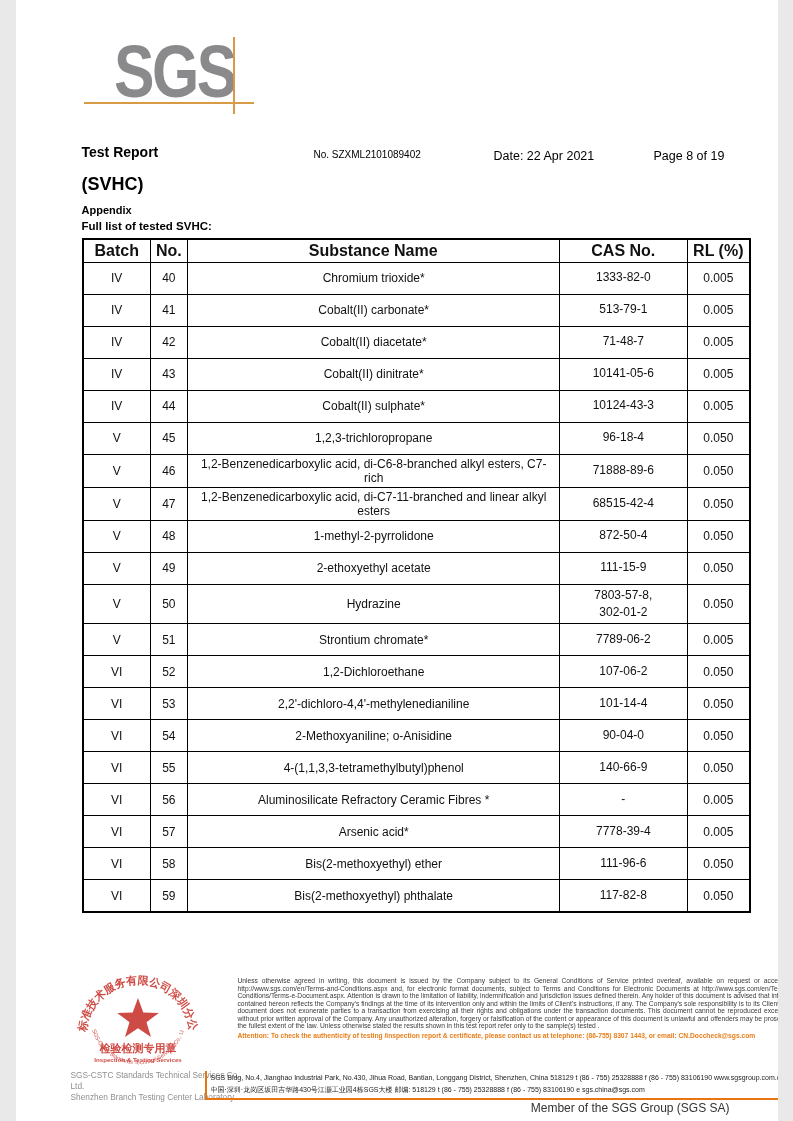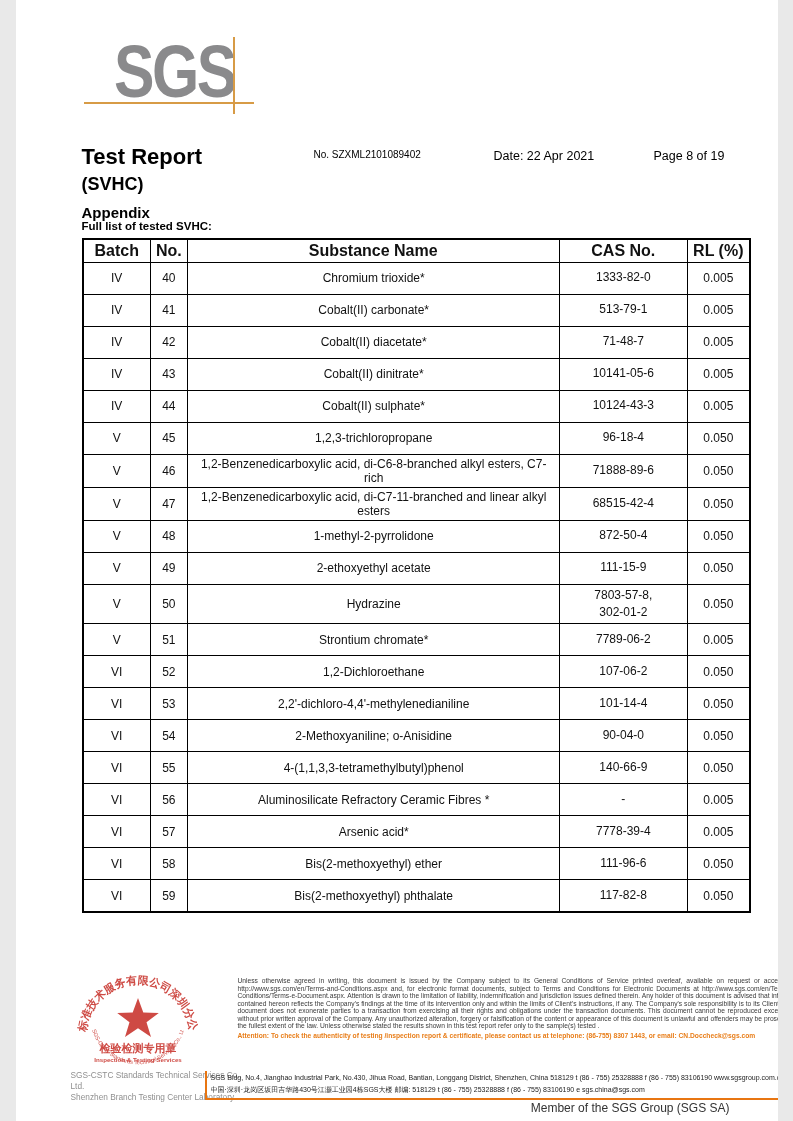--- a/index.html
+++ b/index.html
@@ -13,26 +13,26 @@
   .logo-text {
     position:absolute; left:98px; top:40px;
     font-size:74px; font-weight:bold; color:#8a8a8c;
     line-height:0.86; letter-spacing:-3px;
     transform:scaleX(0.82); transform-origin:left top;
   }
   .logo-hline { position:absolute; left:68px; top:102px; width:170px; height:2px; background:#d79b46; }
   .logo-vline { position:absolute; left:217px; top:37px; width:2px; height:77px; background:#d79b46; }
 
   
-  .rpt-title    { position:absolute; left:66px; top:144px; font-size:22px; font-weight:bold; }
+  .rpt-title    { position:absolute; left:66px; top:144px; font-size:14px; font-weight:bold; }
   .rpt-no       { position:absolute; left:281px; top:149px; font-size:10px;margin-left:17px; }
   .rpt-date     { position:absolute; left:478px; top:149px; font-size:12.5px; }
   .rpt-page     { position:absolute; left:638px; top:149px; font-size:12.5px; }
   .rpt-subtitle { position:absolute; left:66px; top:174px; font-size:18px; font-weight:bold; }
-  .appendix     { position:absolute; left:66px; top:204px; font-size:15px; font-weight:bold; }
+  .appendix     { position:absolute; left:66px; top:204px; font-size:11px; font-weight:bold; }
   .full-list    { position:absolute; left:66px; top:220px; font-size:11.5px; font-weight:bold; }
 
   
   .svhc-table {
     position:absolute; left:66px; top:238px; width:669px;
     border-collapse:collapse; font-size:12px; color:#111;
   }
   .svhc-table th, .svhc-table td { border:1px solid #000; vertical-align:middle; }
   .svhc-table { border:2px solid #000; }
   .svhc-table th { height:23px; font-size:16px; font-weight:bold; text-align:center; }

